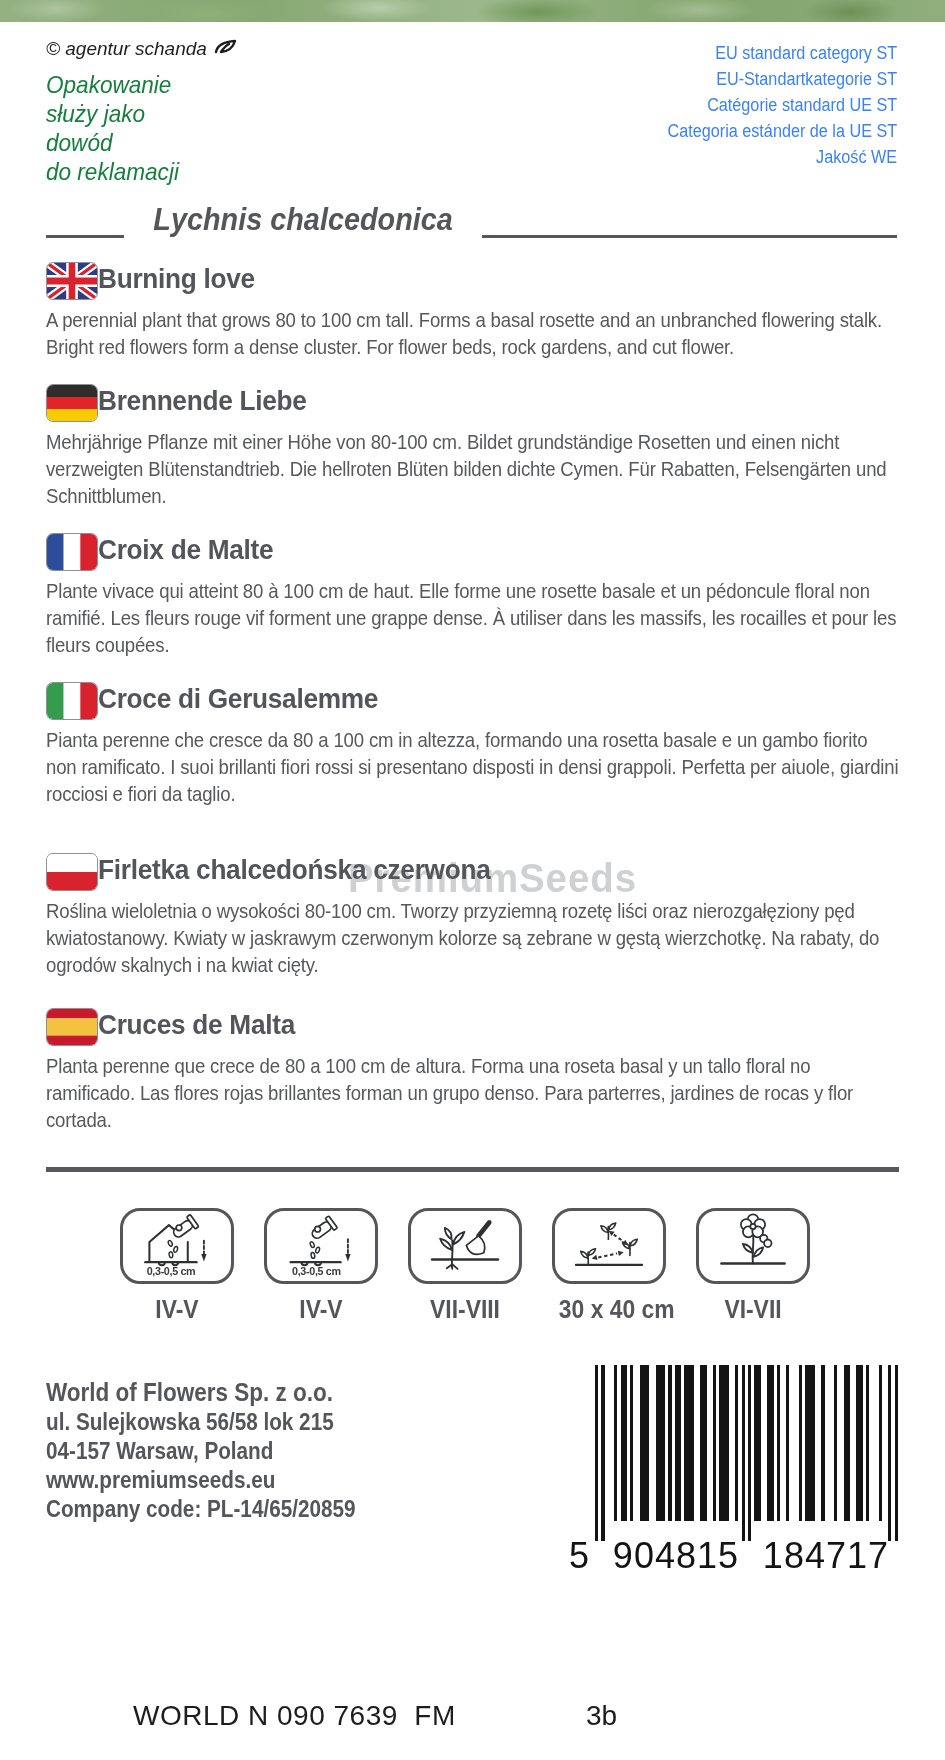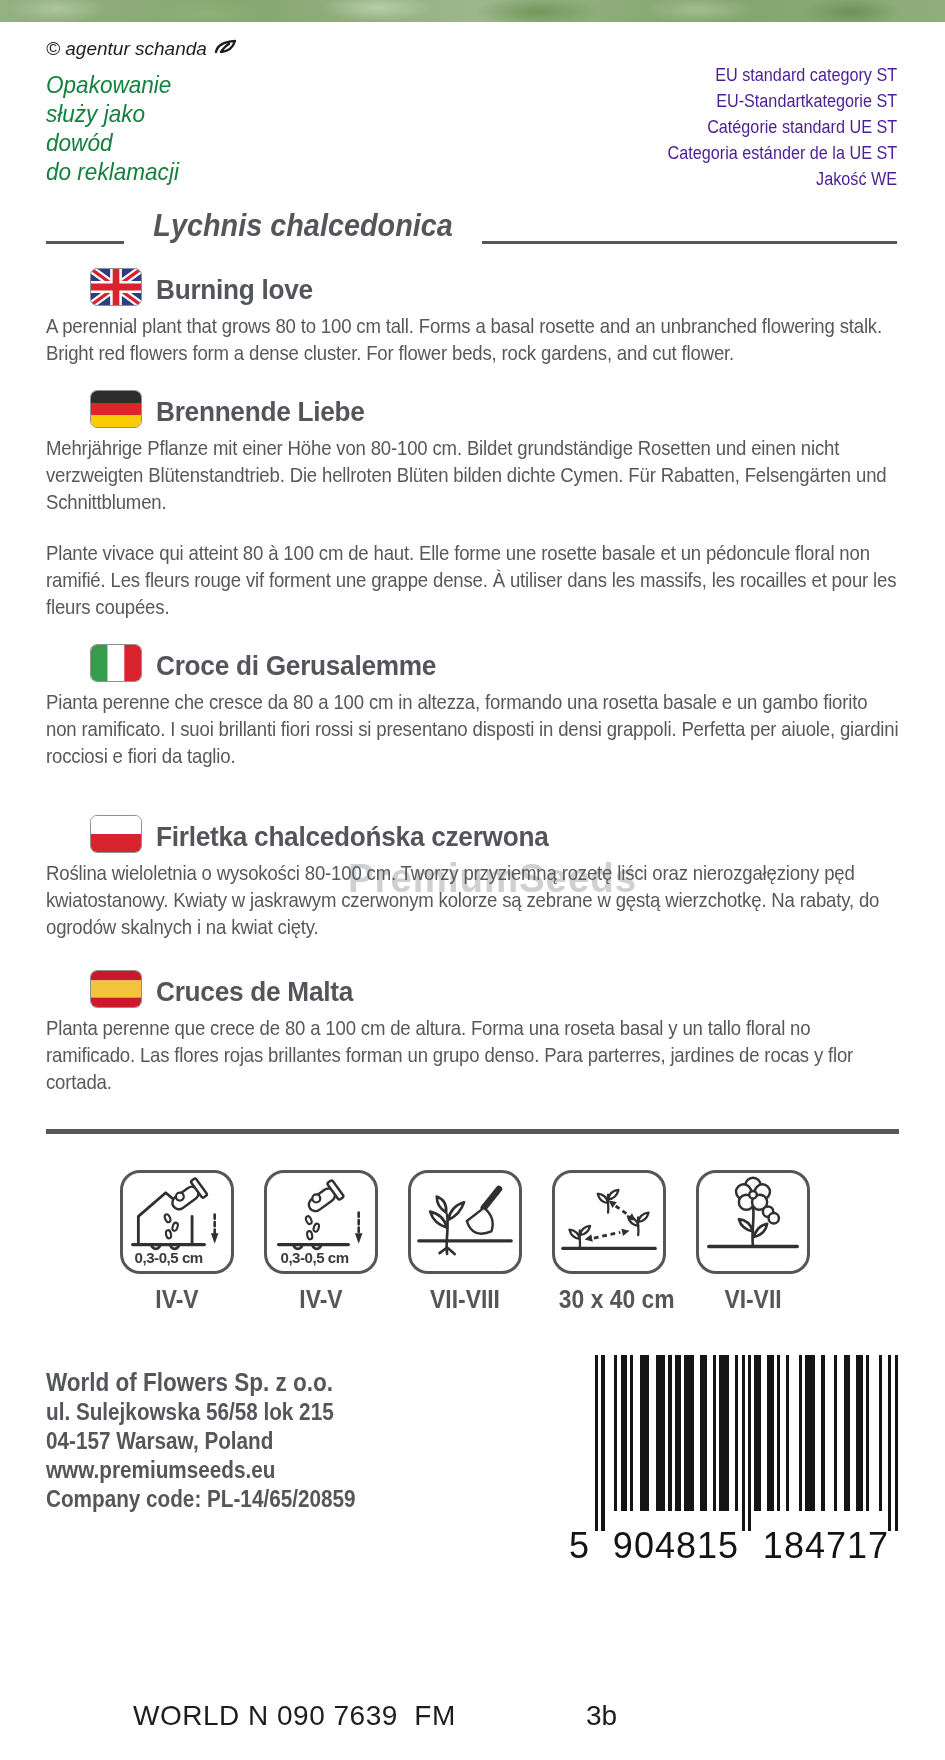--- a/index.html
+++ b/index.html
@@ -15,46 +15,46 @@
       radial-gradient(80px 20px at 40% 35%, #b9cdaa 0%, rgba(185,205,170,0) 70%),
       radial-gradient(90px 22px at 57% 55%, #72975c 0%, rgba(114,151,92,0) 70%),
       radial-gradient(80px 20px at 74% 45%, #a4bd92 0%, rgba(164,189,146,0) 70%),
       radial-gradient(70px 22px at 90% 55%, #6e9158 0%, rgba(110,145,88,0) 70%),
       linear-gradient(90deg,#93b181,#85a670 25%,#9cb88b 50%,#82a46d 75%,#8fae7c);}
 
   .header{display:flex;justify-content:space-between;align-items:flex-start;padding:16px 48px 0 46px;}
   .credit{display:flex;align-items:flex-start;gap:7px;font-style:italic;font-weight:500;font-size:19px;color:#1e1e1c;}
   .claim{font-style:italic;font-size:24px;line-height:29px;color:#15803d;margin-top:10px;}
   .claim .cl{transform:scaleX(.94);transform-origin:0 50%;}
-  .standards{text-align:right;font-size:18px;line-height:26px;color:#4c1d95;padding-top:2px;margin-top:22px;}
+  .standards{text-align:right;font-size:18px;line-height:26px;color:#3b82f6;padding-top:2px;}
   .standards div{transform:scaleX(.9);transform-origin:100% 50%;}
 
   .title-row{display:flex;align-items:flex-end;margin:16px 48px 0 46px;}
   .rule{height:3.5px;background:#56575b;}
   .rule-l{width:78px;}
   .rule-r{flex:1;}
   .latin{font-style:italic;font-weight:bold;font-size:31px;color:#55565a;margin:0 6px;white-space:nowrap;transform:scaleX(.93);transform-origin:50% 50%;padding:0 12px;}
 
   .lang-section{padding:0 46px;margin-top:24px;}
   .lang-section.pl-extra{margin-top:46px;}
   .lang-section.es-extra{margin-top:30px;}
-  .sec-head{display:flex;align-items:flex-end;gap:14px;margin-left:44px;}
+  .sec-head{display:flex;align-items:flex-start;}
   .flag{width:50px;height:36px;border-radius:7px;overflow:hidden;border:1px solid #8f9092;flex:none;box-shadow:inset 0 1px 1px rgba(255,255,255,.5);}
   .flag svg{display:block;width:100%;height:100%;}
   .sec-title{margin:0;font-size:28.5px;font-weight:bold;color:#54555a;white-space:nowrap;}
   .sec-title .cond-h{display:inline-block;transform:scaleX(.92);transform-origin:0 50%;letter-spacing:-.3px;}
   .sec-text{margin:6px 0 0;font-size:21px;line-height:27px;color:#57585a;width:113%;transform:scaleX(.885);transform-origin:0 0;letter-spacing:-.2px;}
 
   .watermark{position:absolute;left:348px;top:856px;z-index:-1;font-size:40px;font-weight:600;color:#bcbdbf;opacity:.7;letter-spacing:1px;transform:scaleX(.96);transform-origin:0 0;}
 
   .divider{margin:34px 46px 0;height:5px;background:#57585b;}
 
   .icons-row{display:flex;gap:30px;margin:36px 0 0 120px;}
   .icon-cell{width:114px;text-align:center;}
-  .icon-box{width:114px;height:104px;border:3px solid #55565a;border-radius:20px;box-sizing:border-box;background:#fff;}
+  .icon-box{width:114px;height:76px;border:3px solid #55565a;border-radius:20px;box-sizing:border-box;background:#fff;}
   .icon-box svg{display:block;width:100%;height:100%;}
   .icon-label{margin-top:10px;font-weight:bold;font-size:26px;color:#55565a;white-space:nowrap;transform:scaleX(.88);transform-origin:50% 50%;}
   .depth{font-size:16px;font-weight:bold;fill:#3a3b3d;letter-spacing:-.5px;font-family:"Liberation Sans",sans-serif;}
 
   .bottom-row{display:flex;justify-content:space-between;align-items:flex-start;padding:0 46px;margin-top:52px;}
   .company{font-weight:bold;color:#55565a;transform:scaleX(.9);transform-origin:0 0;width:60%;}
   .company .co-name{font-size:25px;line-height:31px;}
   .company .co-line{font-size:23px;line-height:29px;}
 
   .barcode{position:relative;width:330px;height:212px;margin-top:-12px;flex:none;}
@@ -136,20 +136,30 @@
           <rect width="60" height="14" y="14" fill="#e02428"></rect>
           <rect width="60" height="14" y="28" fill="#f8cc00"></rect>
         </svg>
       </span>
       <h2 class="sec-title"><span class="cond-h">Brennende Liebe</span></h2>
     </div>
     <p class="sec-text">Mehrjährige Pflanze mit einer Höhe von 80-100 cm. Bildet grundständige Rosetten und einen nicht verzweigten Blütenstandtrieb. Die hellroten Blüten bilden dichte Cymen. Für Rabatten, Felsengärten und Schnittblumen.</p>
   </section>
 
   <section class="lang-section">
+    <div class="sec-head">
+      <span class="flag">
+        <svg viewBox="0 0 60 42" preserveAspectRatio="none">
+          <rect width="20" height="42" x="0" fill="#2d4d9b"></rect>
+          <rect width="20" height="42" x="20" fill="#fff"></rect>
+          <rect width="20" height="42" x="40" fill="#d8232e"></rect>
+        </svg>
+      </span>
+      <h2 class="sec-title"><span class="cond-h">Croix de Malte</span></h2>
+    </div>
     <p class="sec-text">Plante vivace qui atteint 80 à 100 cm de haut. Elle forme une rosette basale et un pédoncule floral non ramifié. Les fleurs rouge vif forment une grappe dense. À utiliser dans les massifs, les rocailles et pour les fleurs coupées.</p>
   </section>
 
   <section class="lang-section">
     <div class="sec-head">
       <span class="flag">
         <svg viewBox="0 0 60 42" preserveAspectRatio="none">
           <rect width="20" height="42" x="0" fill="#339c4d"></rect>
           <rect width="20" height="42" x="20" fill="#fff"></rect>
           <rect width="20" height="42" x="40" fill="#d8232e"></rect>

